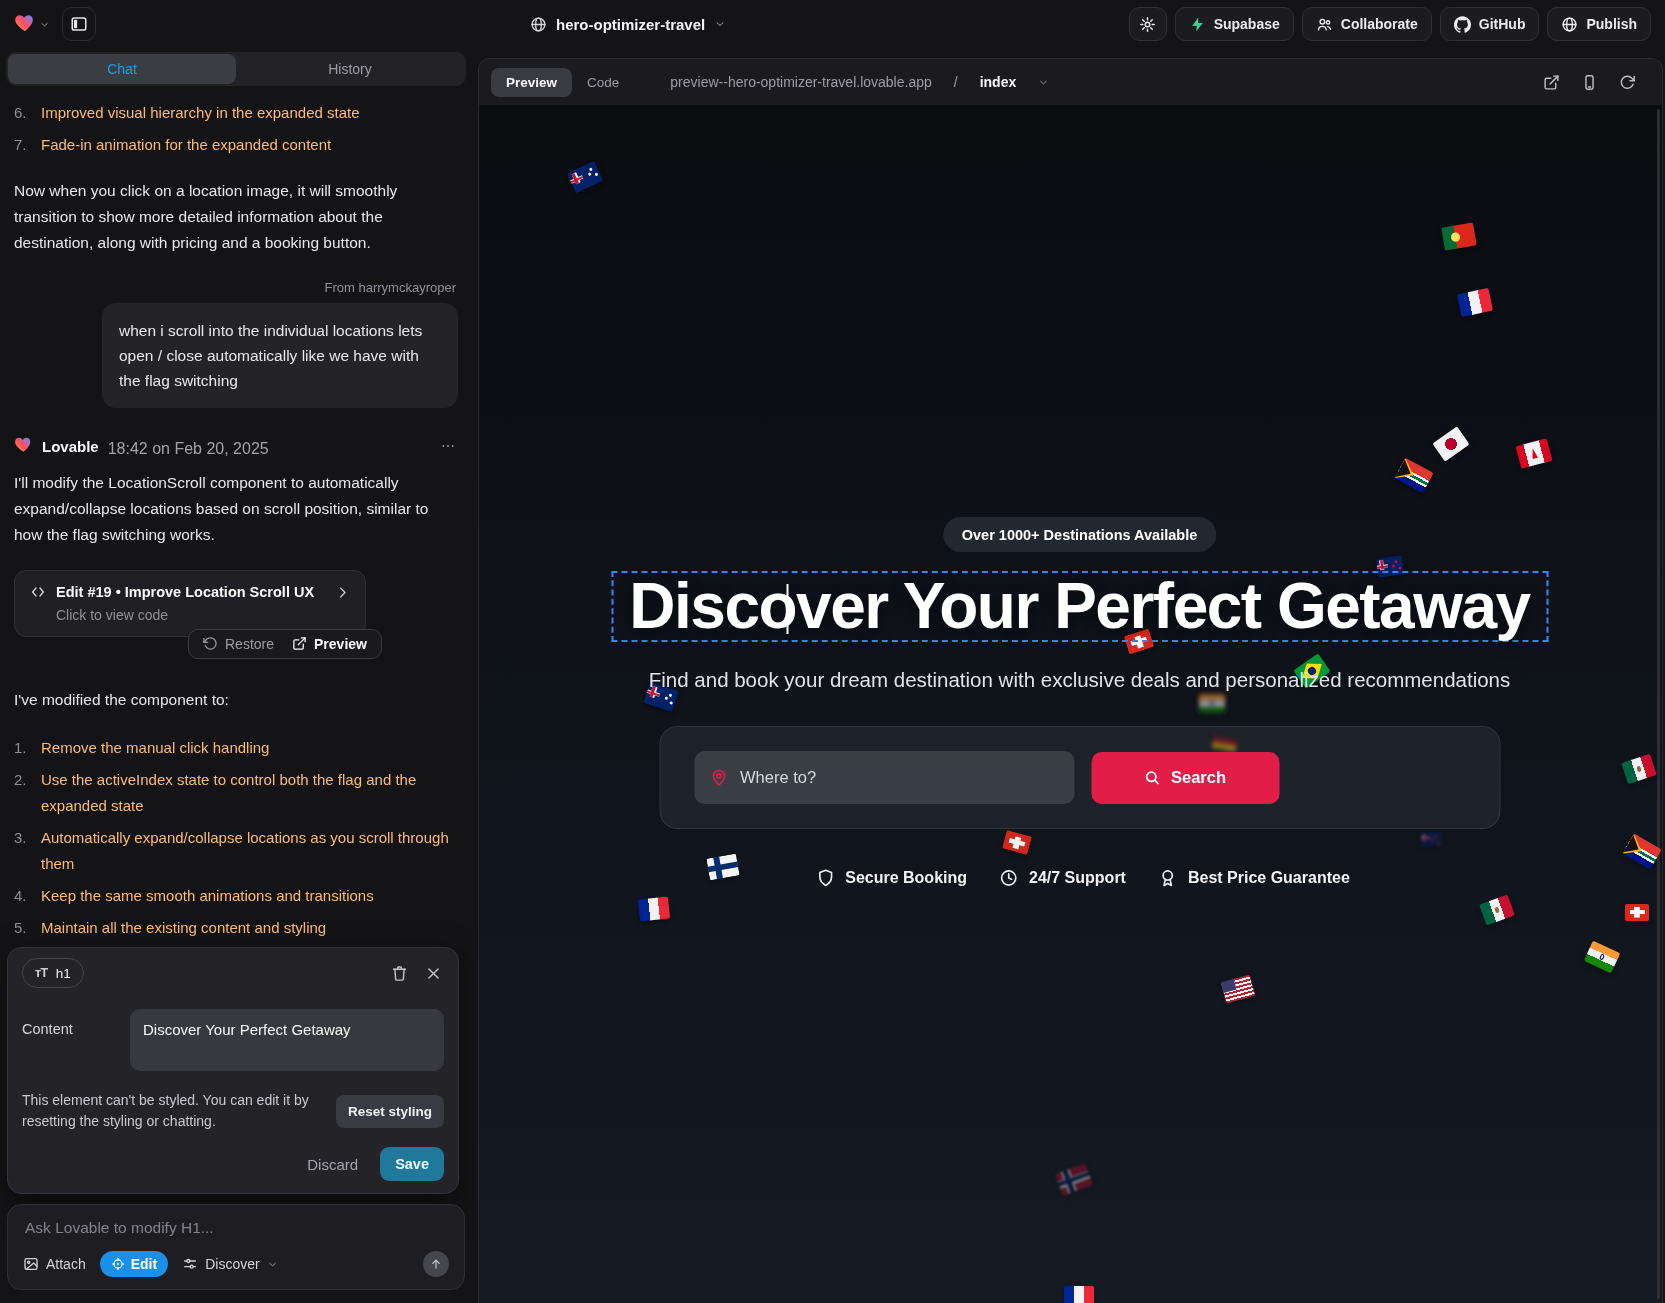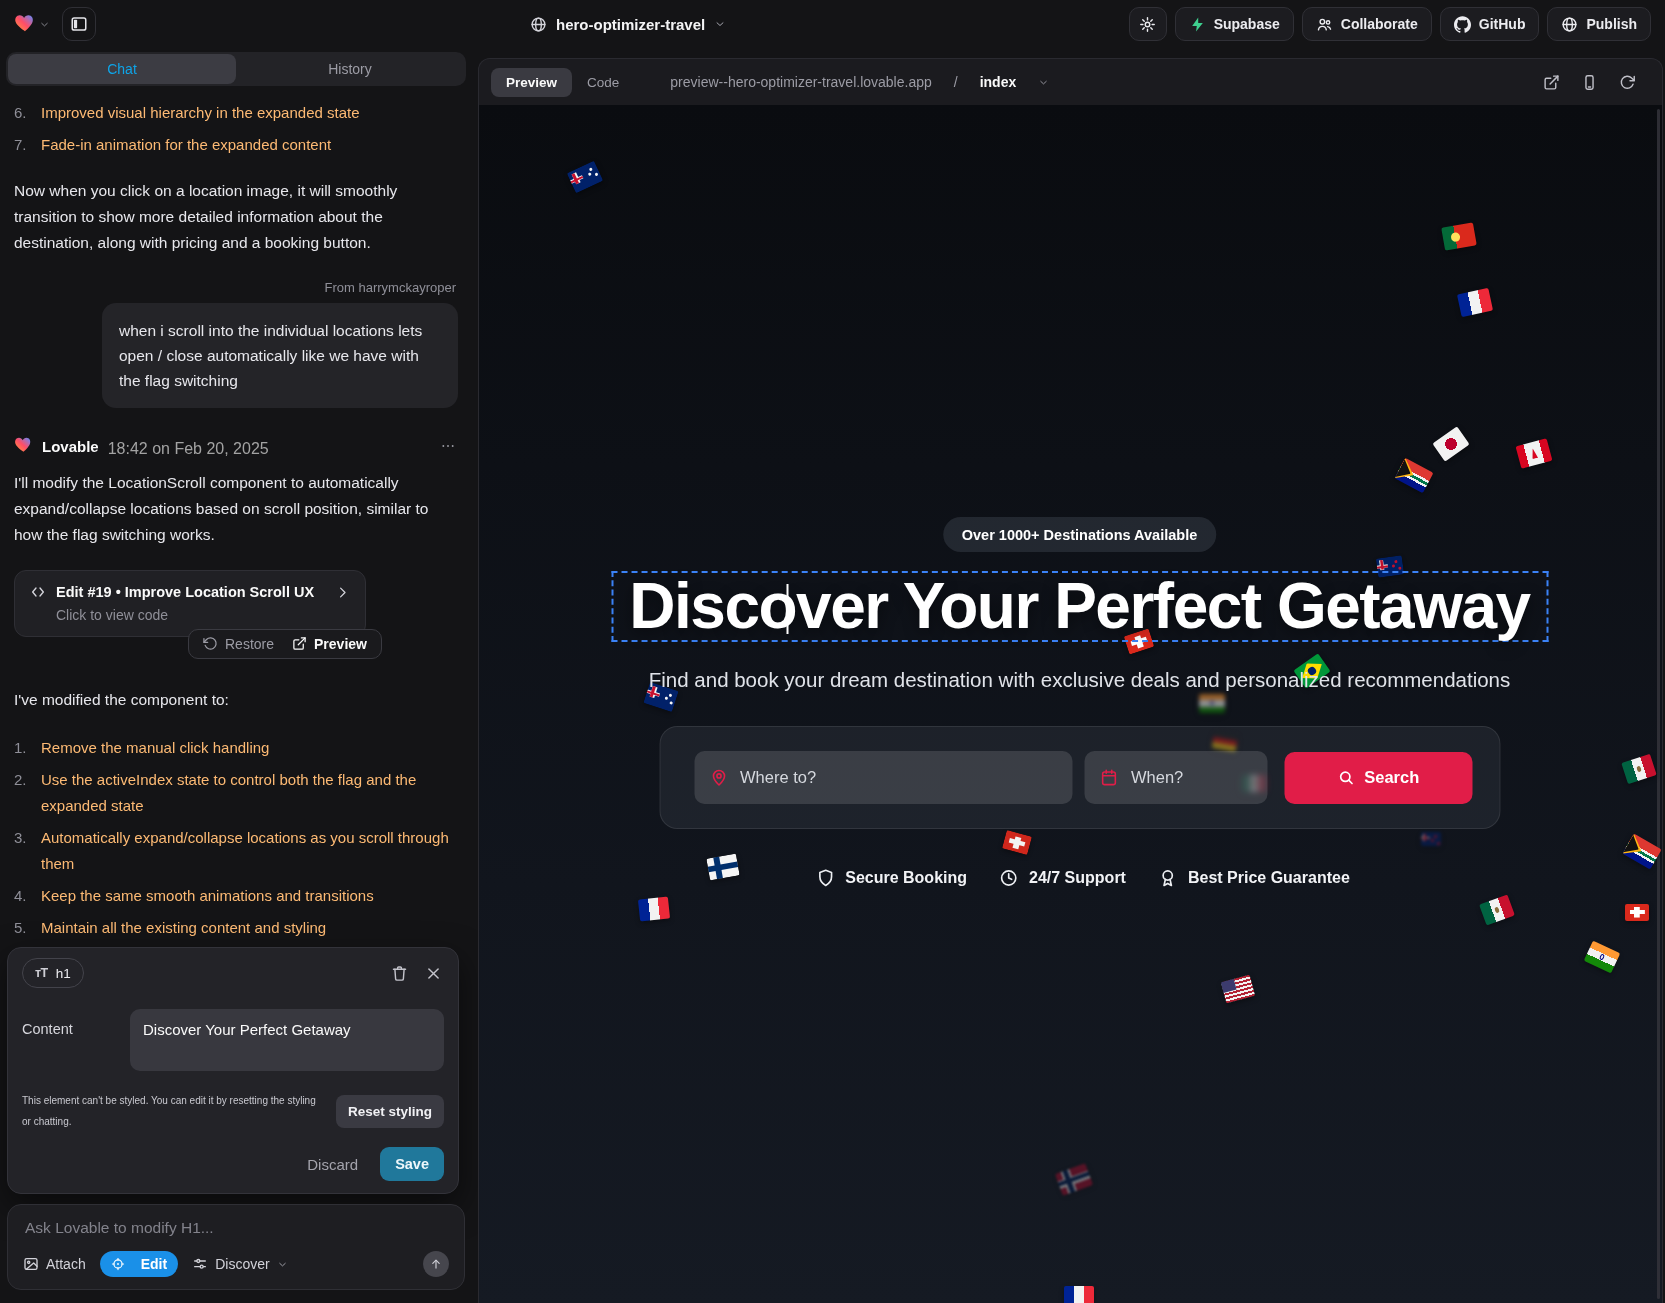--- a/index.html
+++ b/index.html
@@ -55,35 +55,35 @@
   .ep-head{display:flex;align-items:center;}
   .tag-badge{display:flex;align-items:center;gap:8px;border:1px solid #43434b;border-radius:16px;height:30px;padding:0 12px;font-size:13.5px;color:#ececf0;background:none;}
   .tt-ico{font-size:12.5px;color:#cdcdd4;font-weight:700;letter-spacing:-.5px;}
   .ep-head-icons{margin-left:auto;display:flex;gap:17px;color:#c4c4cc;padding-right:2px;}
   .ep-ic-btn{background:none;border:none;color:#c4c4cc;padding:0;}
   .ep-ic-btn .ic{width:17px;height:17px;}
   .ep-content-row{display:flex;margin-top:21px;gap:14px;}
   .ep-label{width:94px;font-size:14.5px;color:#d6d6dc;padding-top:12px;}
   .ep-textarea{flex:1;height:62px;background:#38383f;border:none;outline:none;border-radius:10px;color:#fafafa;font-size:15px;font-family:inherit;padding:11px 13px;resize:none;box-sizing:border-box;line-height:20px;}
   .ep-note-row{display:flex;margin-top:19px;align-items:center;gap:14px;}
-  .ep-note{margin:0;font-size:10px;line-height:21px;color:#c9c9d0;flex:1;}
+  .ep-note{margin:0;font-size:14px;line-height:21px;color:#c9c9d0;flex:1;}
   .reset-btn{background:#3a3a42;border:none;border-radius:8px;color:#f1f1f4;font-size:13.5px;font-weight:600;height:33px;padding:0 12px;white-space:nowrap;}
   .ep-foot{display:flex;justify-content:flex-end;align-items:center;gap:22px;margin-top:15px;}
   .ghost-btn{background:none;border:none;color:#a3a3ac;font-size:15px;padding:0;}
   .save-btn{background:#20789b;border:none;border-radius:9px;color:#eef7fb;font-size:14.5px;font-weight:600;height:34px;padding:0 15px;}
 
   
   .composer{position:absolute;left:7px;top:1156px;width:458px;height:86px;box-sizing:border-box;background:#1e1e22;border:1px solid #2f2f35;border-radius:14px;padding:13px 15px;}
   .composer input{width:100%;background:none;border:none;outline:none;color:#e7e7ec;font-size:15.5px;}
   .composer input::placeholder{color:#83838c;}
   .composer-bar{display:flex;align-items:center;gap:14px;margin-top:13px;}
   .comp-item{display:flex;align-items:center;gap:7px;background:none;border:none;color:#d2d2d9;font-size:14px;font-weight:500;padding:0;}
   .comp-item .ic{width:16px;height:16px;}
   .comp-item .chev{width:11px;height:11px;color:#a5a5ae;}
-  .edit-pill{display:flex;align-items:center;gap:16px;background:#1a90e8;border:none;border-radius:999px;color:#fff;font-size:14px;font-weight:600;height:26px;padding:0 11px;}
+  .edit-pill{display:flex;align-items:center;gap:6px;background:#1a90e8;border:none;border-radius:999px;color:#fff;font-size:14px;font-weight:600;height:26px;padding:0 11px;}
   .edit-pill .ic{width:14px;height:14px;}
   .send-btn{margin-left:auto;width:26px;height:26px;border-radius:50%;background:#46464d;border:none;color:#cfcfd6;display:flex;align-items:center;justify-content:center;}
   .send-btn .ic{width:14px;height:14px;}
 
   
   .preview-panel{position:absolute;left:478px;top:58px;right:2px;bottom:0;background:#1b1b1f;border:1px solid #2a2a30;border-bottom:none;border-radius:12px 12px 0 0;overflow:hidden;box-sizing:border-box;}
   .pv-toolbar{height:46px;display:flex;align-items:center;padding:0 12px;}
   .pv-tab{height:29px;padding:0 15px;border:none;background:transparent;color:#9c9ca5;font-size:13.5px;border-radius:8px;font-weight:500;}
   .pv-tab.active{background:#3a3a41;color:#fafafa;font-weight:600;}
   .pv-url{margin-left:30px;font-size:14px;color:#9c9ca5;display:flex;gap:22px;align-items:center;background:none;border:none;}
@@ -518,31 +518,20 @@
       <div class="search-card z2">
         <div class="field where">
           <span>
               <svg class="ic" style="color:#e11d48" viewBox="0 0 24 24">
                 <path d="M12 21.5s-7-6.4-7-11.3a7 7 0 0 1 14 0c0 4.9-7 11.3-7 11.3z"></path>
                 <circle cx="12" cy="10" r="2.6"></circle>
               </svg>
             </span>
           <span>Where to?</span>
         </div>
-        <div class="field when">
-          <span>
-              <svg class="ic" style="color:#e11d48" viewBox="0 0 24 24">
-                <rect x="4" y="5" width="16" height="16" rx="2.5"></rect>
-                <line x1="4" y1="9.8" x2="20" y2="9.8"></line>
-                <line x1="8.5" y1="3" x2="8.5" y2="6.5"></line>
-                <line x1="15.5" y1="3" x2="15.5" y2="6.5"></line>
-              </svg>
-            </span>
-          <span>When?</span>
-        </div>
         <button class="search-btn" style="background:#e11d48">
           <span>
               <svg class="ic" viewBox="0 0 24 24">
                 <circle cx="11" cy="11" r="6.5"></circle>
                 <line x1="15.8" y1="15.8" x2="20.5" y2="20.5"></line>
               </svg>
             </span>
           <span>Search</span>
         </button>
       </div>

